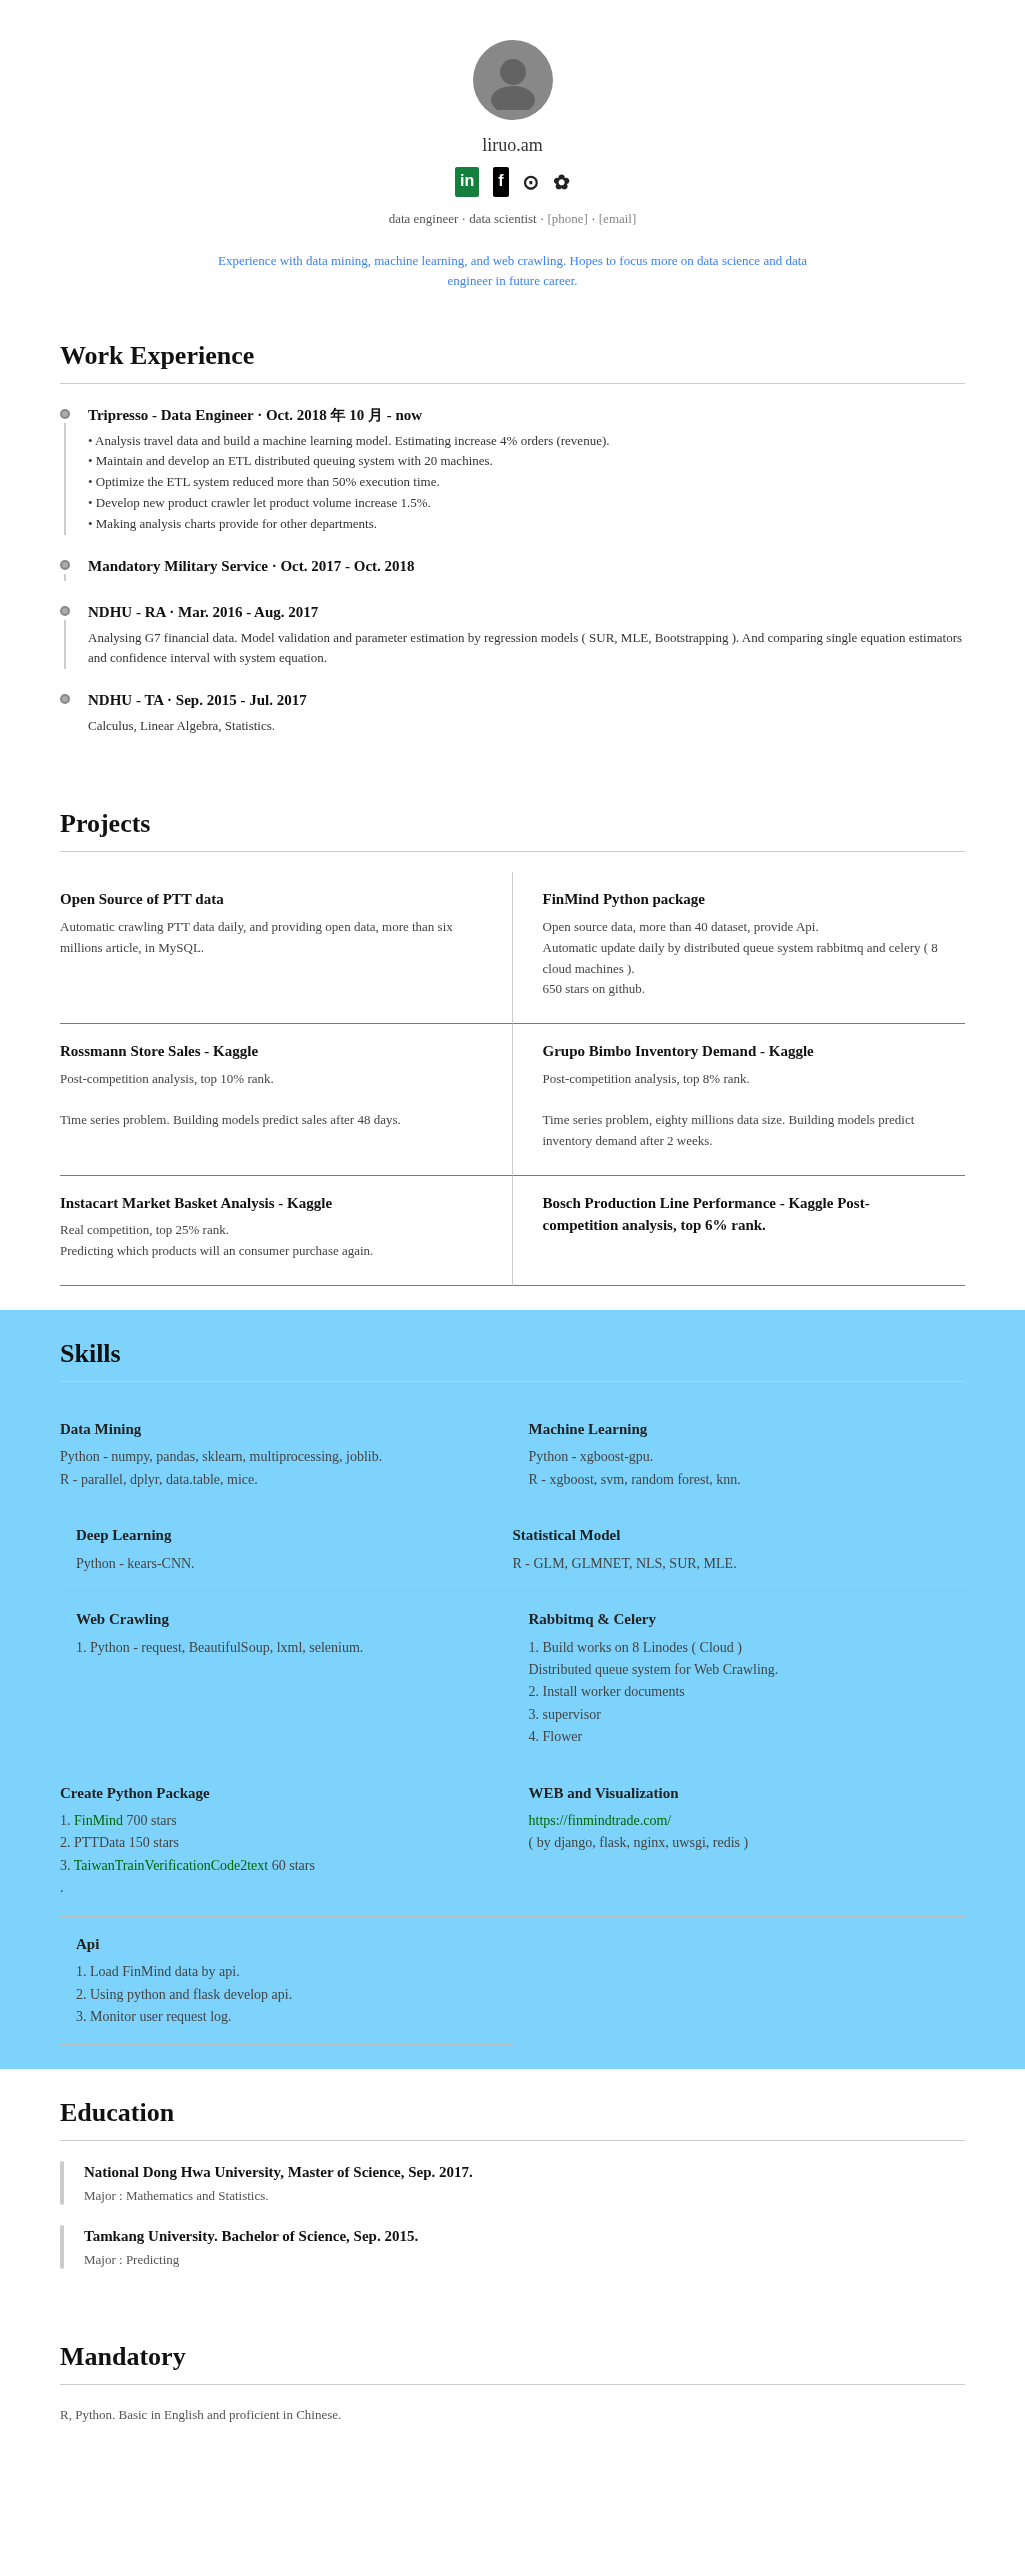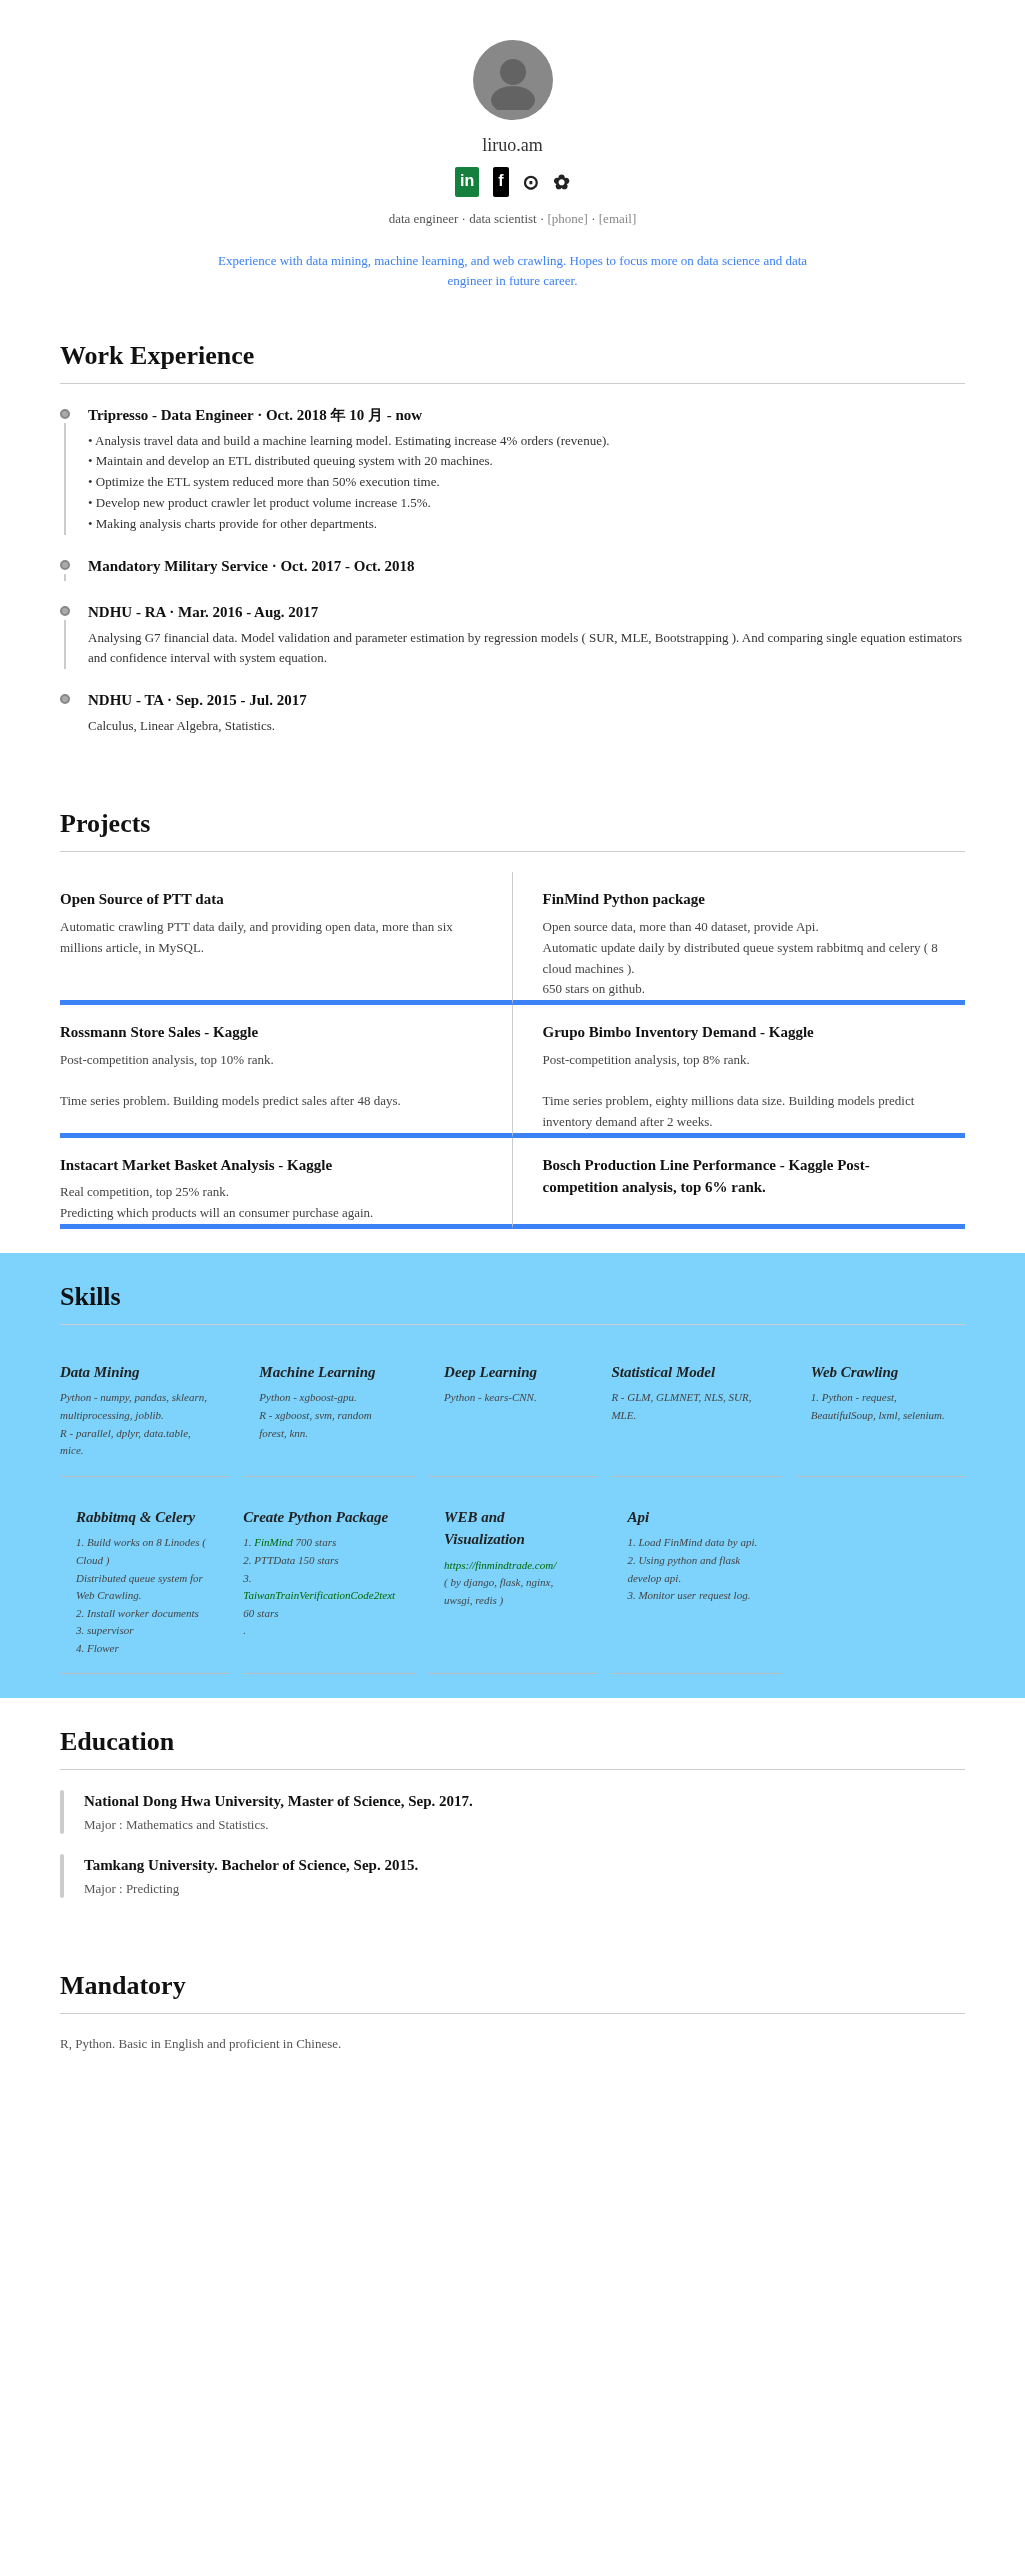--- a/index.html
+++ b/index.html
@@ -108,22 +108,22 @@
       color: #333;
       line-height: 1.6;
     }
     
     .projects-grid {
       display: grid;
       grid-template-columns: 1fr 1fr;
       gap: 0;
     }
     .project-cell {
-      padding: 16px 20px 0 0;
-      border-bottom: 5px solid #3b82f6;
+      padding: 16px 20px 23px 0;
+      border-bottom: 1px solid #3b82f6;
     }
     .project-cell:nth-child(odd) {
       border-right: 1px solid #ccc;
       padding-right: 30px;
     }
     .project-cell:nth-child(even) {
       padding-left: 30px;
     }
     .project-title {
       font-size: 15px;
@@ -136,38 +136,37 @@
       color: #444;
       line-height: 1.6;
     }
     
     .skills-section {
       background: #7dd3fc;
       padding: 24px 60px;
     }
     .skills-grid {
       display: grid;
-      grid-template-columns: 1fr 1fr 1fr 1fr 1fr;
-      gap: 13px;
-      font-style: italic;
+      grid-template-columns: 1fr 1fr;
+      gap: 0;
     }
     .skill-cell {
       padding: 16px 20px 16px 0;
       border-bottom: 1px solid #bbb;
     }
     .skill-cell:nth-child(3n+2) { padding-left: 16px; padding-right: 16px; }
     .skill-cell:nth-child(3n) { padding-left: 16px; }
     .skill-title {
       font-size: 15px;
       font-weight: bold;
       color: #222;
       margin-bottom: 6px;
     }
     .skill-desc {
-      font-size: 11px;
+      font-size: 14px;
       color: #444;
       line-height: 1.6;
     }
     .skill-link {
       color: #006600;
       text-decoration: none;
     }
     
     .edu-item {
       display: flex;

